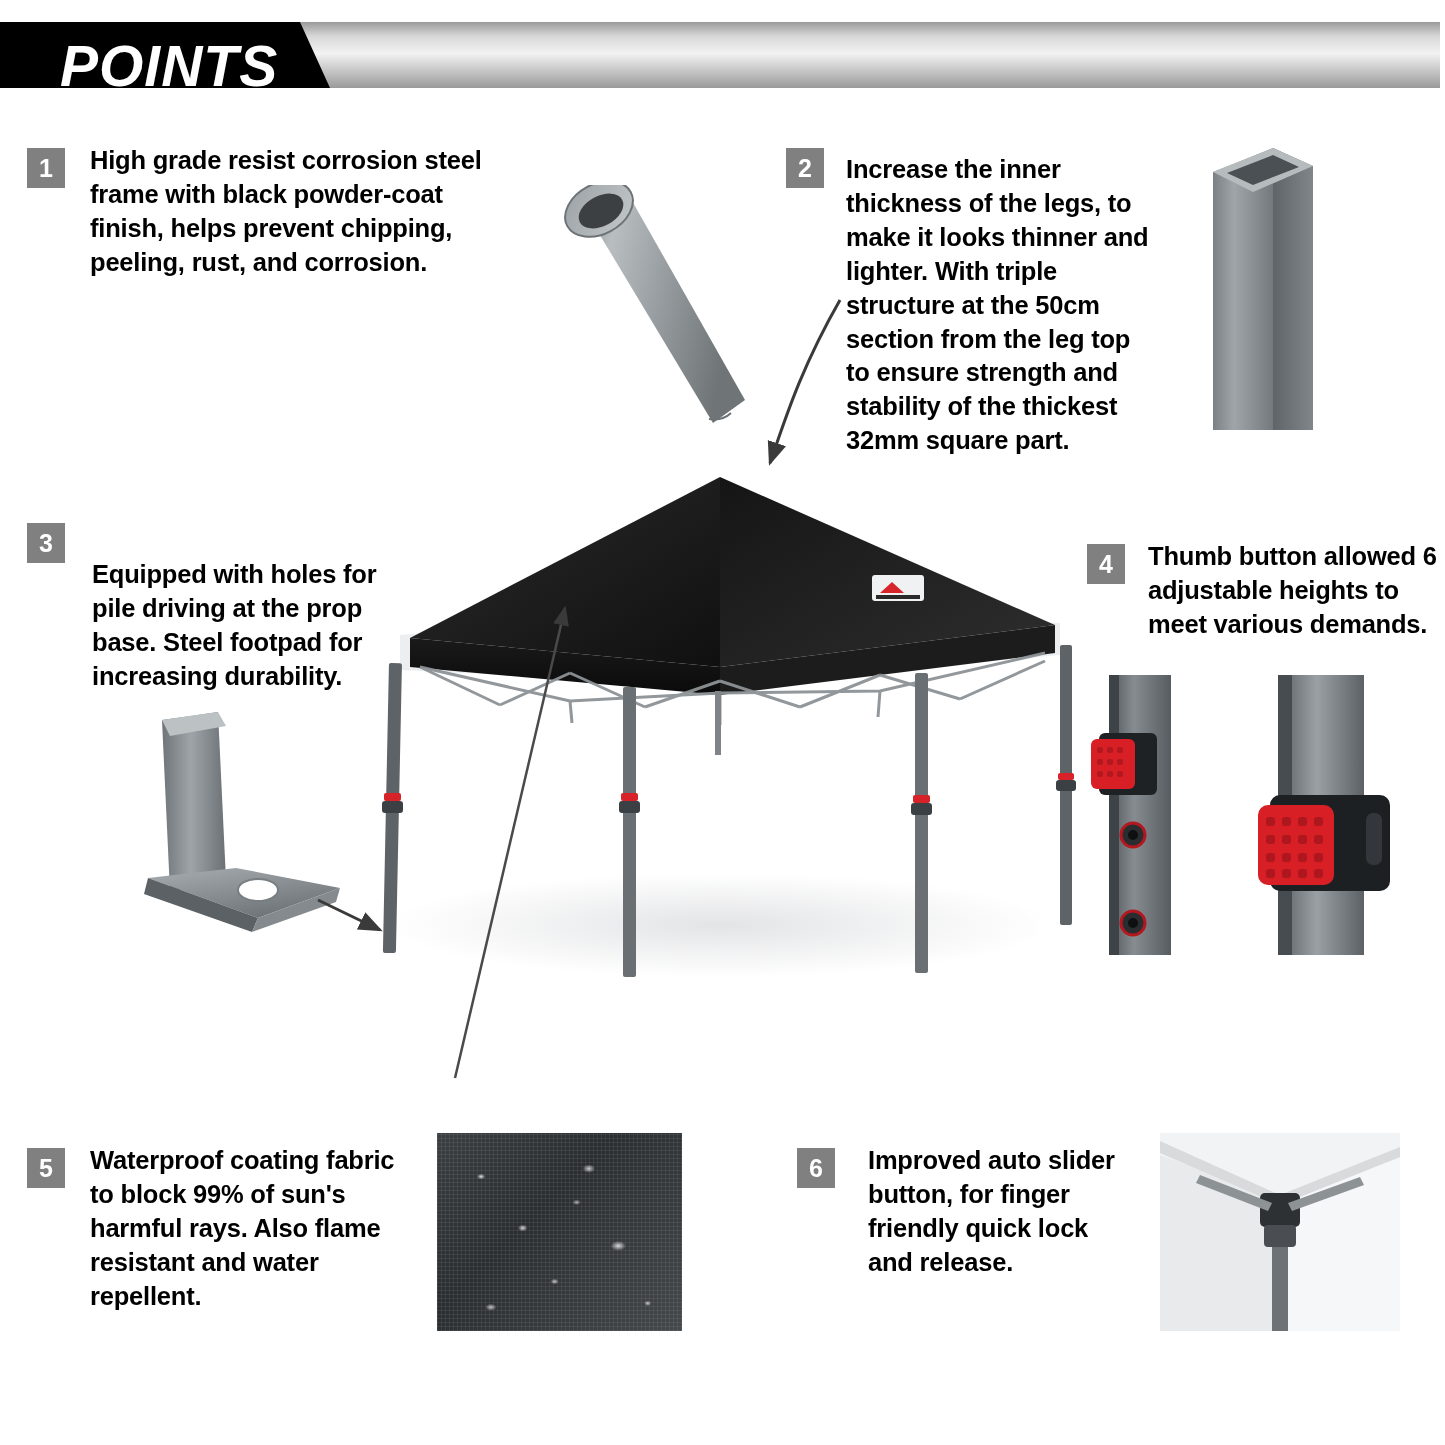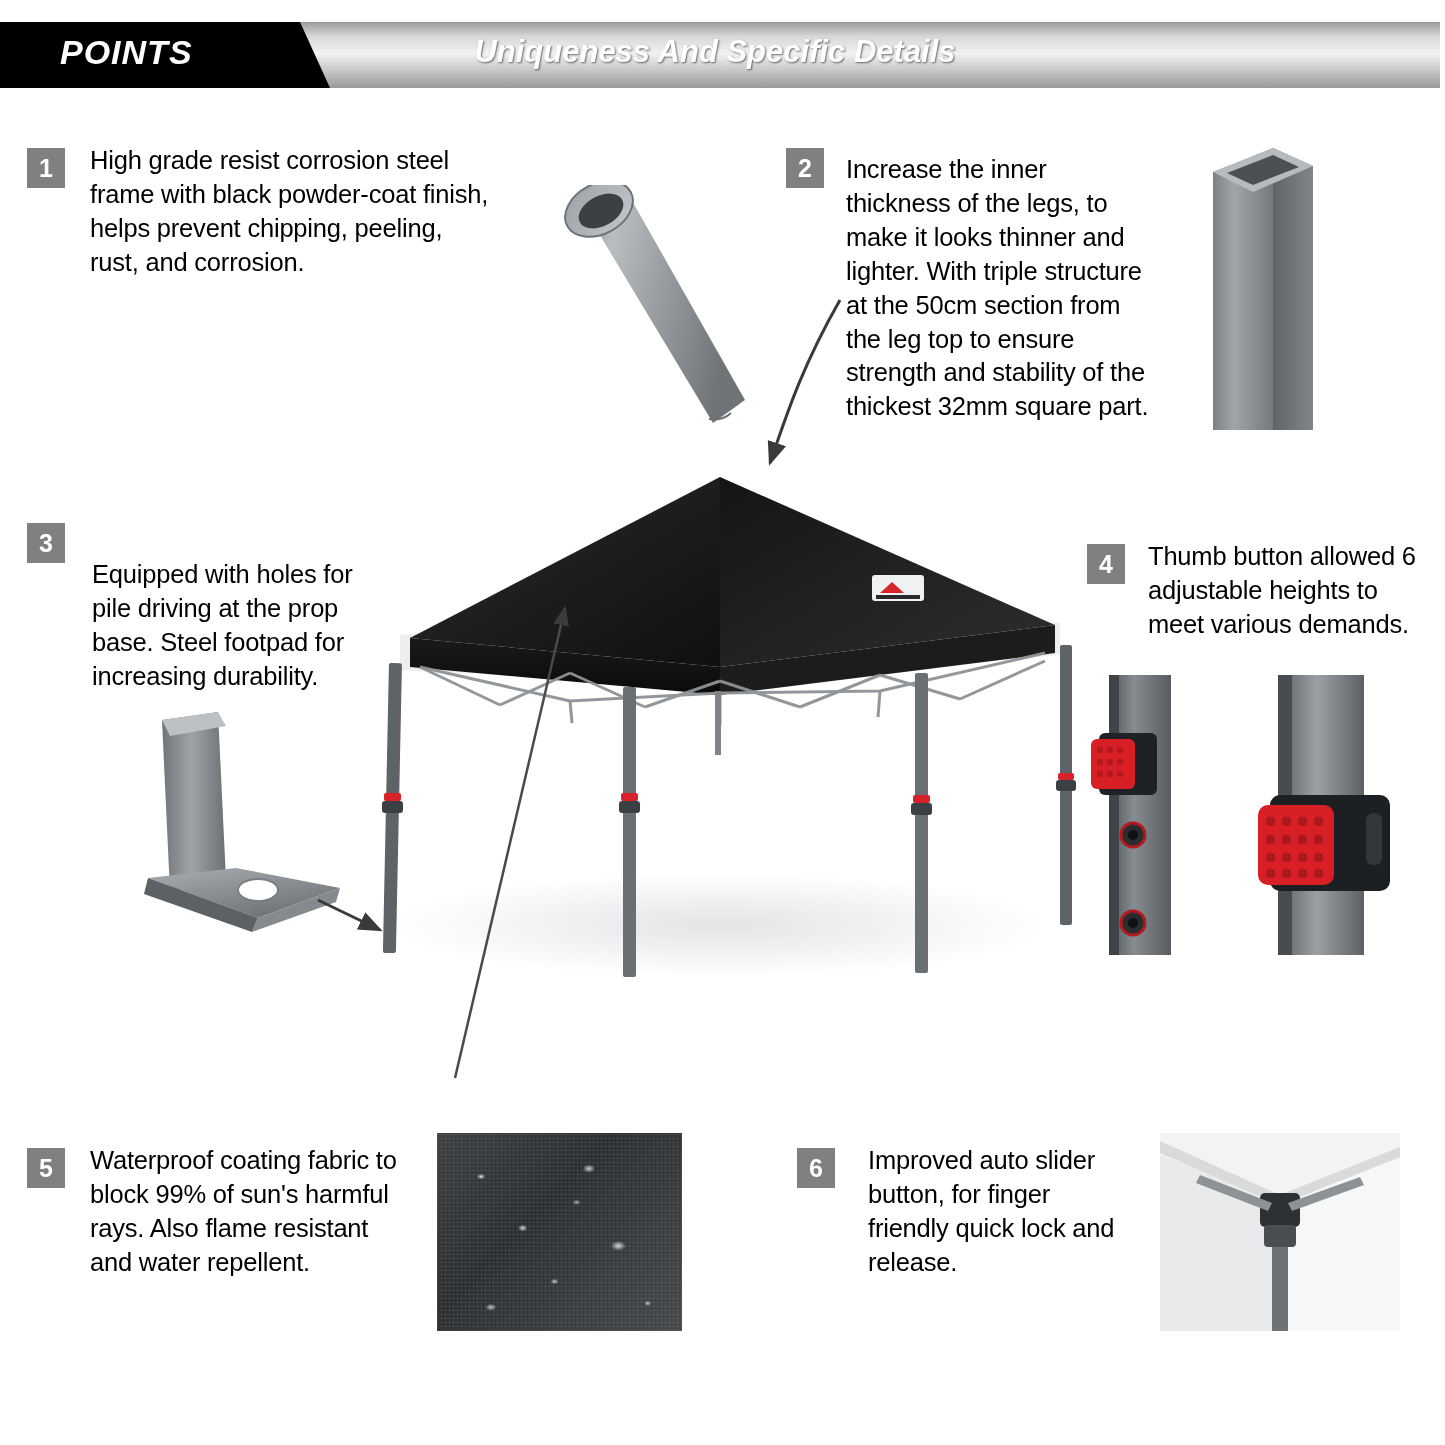--- a/index.html
+++ b/index.html
@@ -39,21 +39,21 @@
     height: 66px;
     background: #000000;
     -webkit-clip-path: polygon(0 0, 300px 0, 330px 66px, 0 66px);
     clip-path: polygon(0 0, 300px 0, 330px 66px, 0 66px);
   }
   .header-title {
     position: absolute;
     left: 60px;
     top: 11px;
     color: #ffffff;
-    font-size: 34px;
+    font-size: 57px;
     font-weight: bold;
     font-style: italic;
     letter-spacing: 1px;
   }
   .header-sub {
     position: absolute;
     left: 0;
     top: 12px;
     width: 1430px;
     text-align: center;
@@ -74,21 +74,21 @@
     font-size: 25px;
     font-weight: bold;
     display: flex;
     align-items: center;
     justify-content: center;
   }
   .ptext {
     position: absolute;
     color: #000000;
     font-size: 25.5px;
-    font-weight: normal;
+    font-weight: bold;
     line-height: 1.33;
     letter-spacing: -0.2px;
   }
 
   #p1-badge { left: 27px; top: 148px; }
   #p1-text  { left: 90px; top: 144px; width: 400px; }
 
   #p2-badge { left: 786px; top: 148px; }
   #p2-text  { left: 846px; top: 144px; width: 310px; margin-top: 9px; }
 
@@ -145,21 +145,20 @@
 
   
   #arrows { left: 0; top: 0; width: 1445px; height: 1445px; pointer-events: none; }
 </style>
 </head>
 <body>
 
 <div class="header">
   <div class="header-bar"></div>
   <div class="header-black"></div>
-  <div class="header-sub">Uniqueness And Specific Details</div>
   <div class="header-title">POINTS</div>
 </div>
 
 <div class="badge" id="p1-badge">1</div>
 <div class="ptext" id="p1-text">High grade resist corrosion steel frame with black powder-coat finish, helps prevent chipping, peeling, rust, and corrosion.</div>
 
 <svg class="gfx" id="tube" viewBox="0 0 240 245">
   <defs>
     <linearGradient id="tubeGrad" x1="0" y1="0" x2="1" y2="0.3">
       <stop offset="0%" stop-color="#7d8285"></stop>

